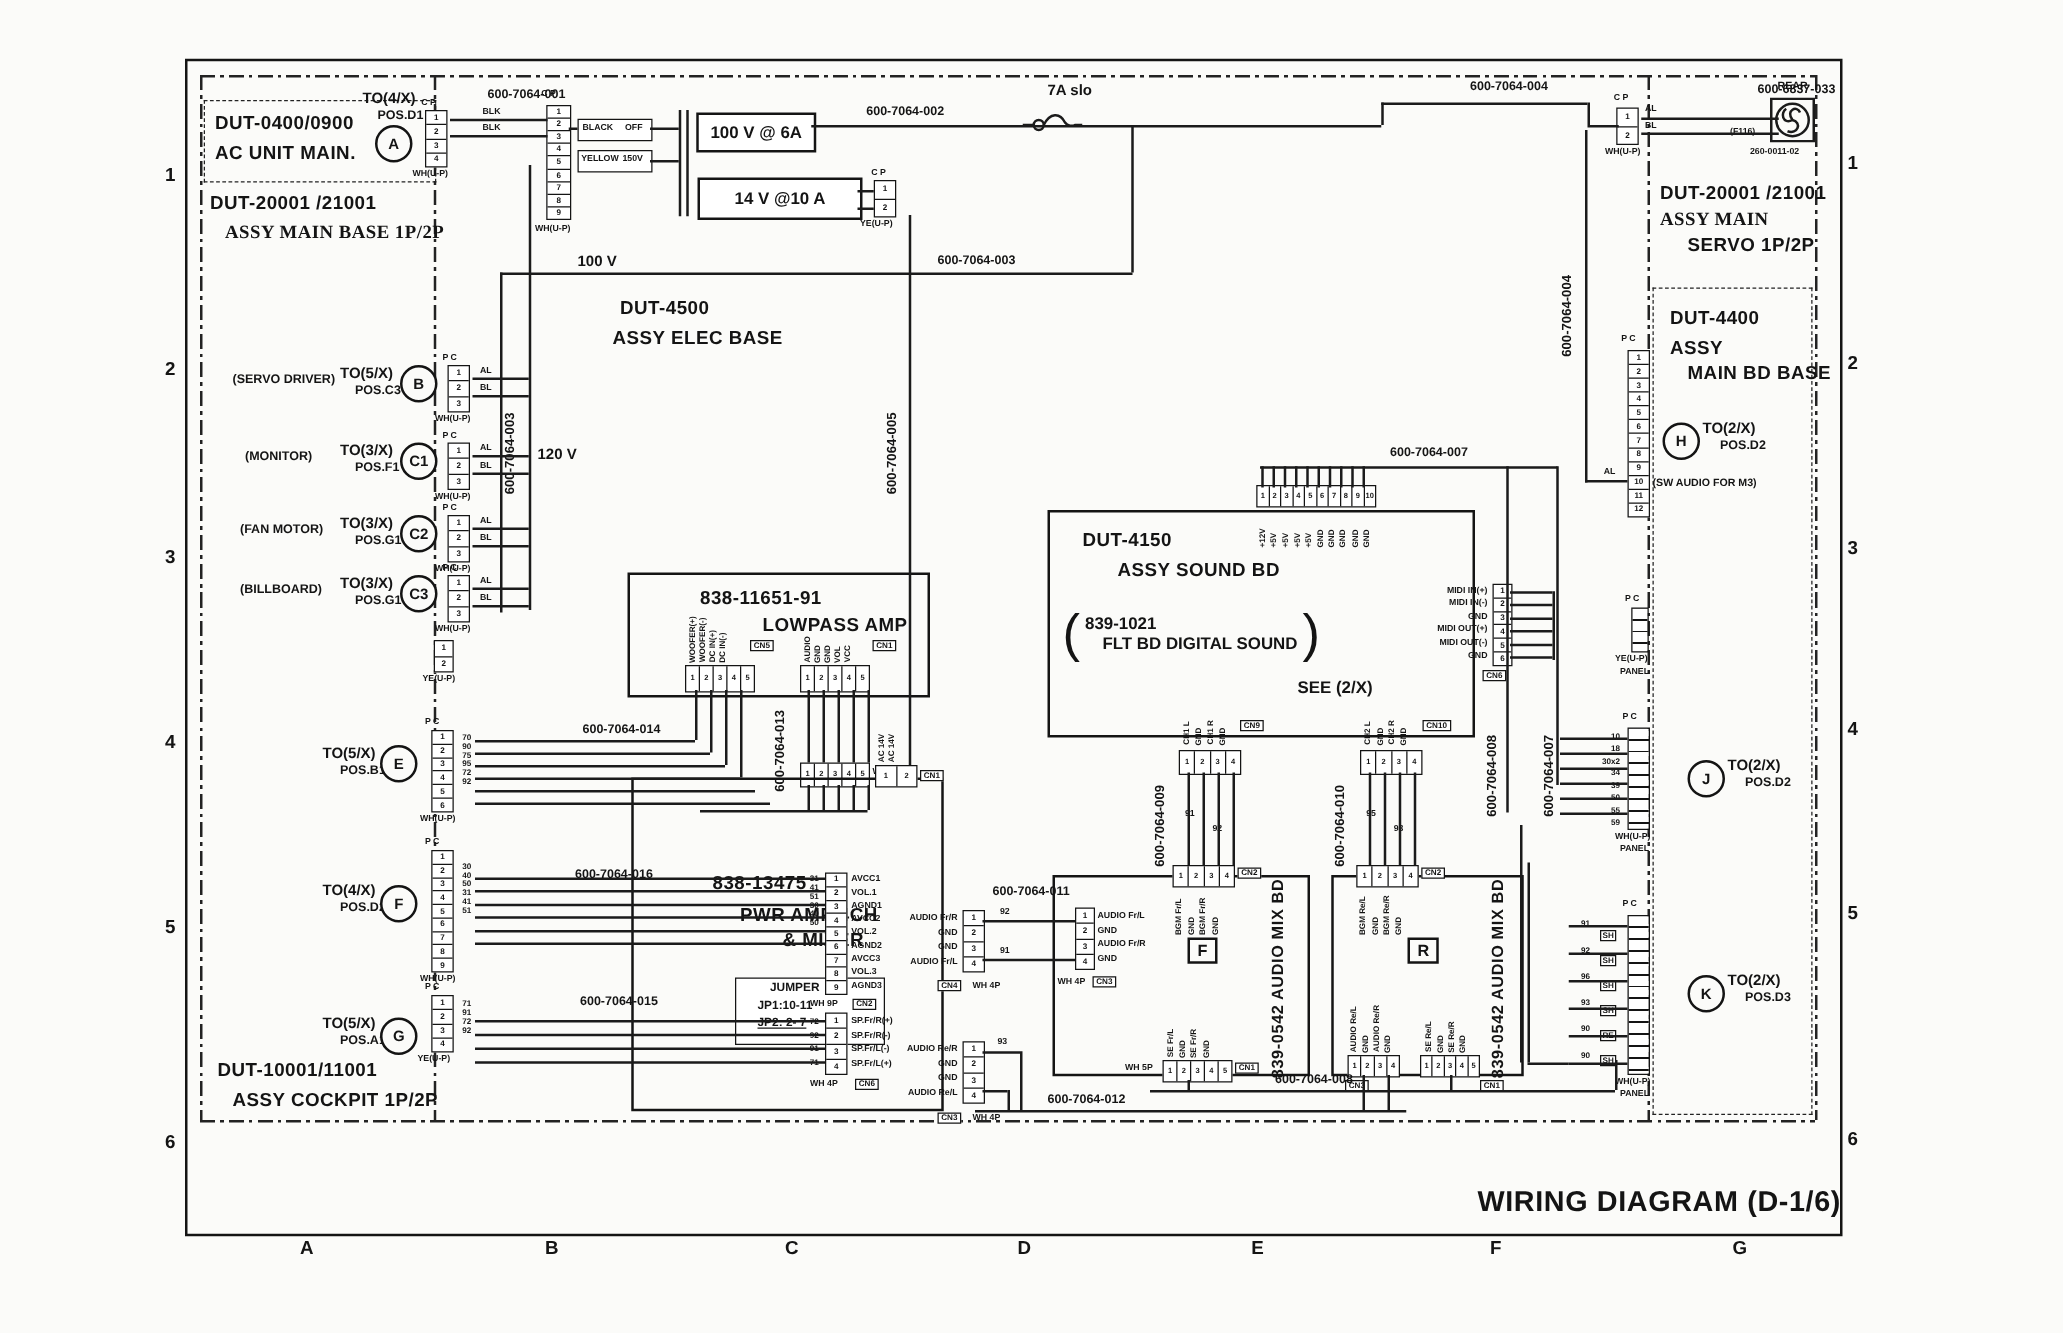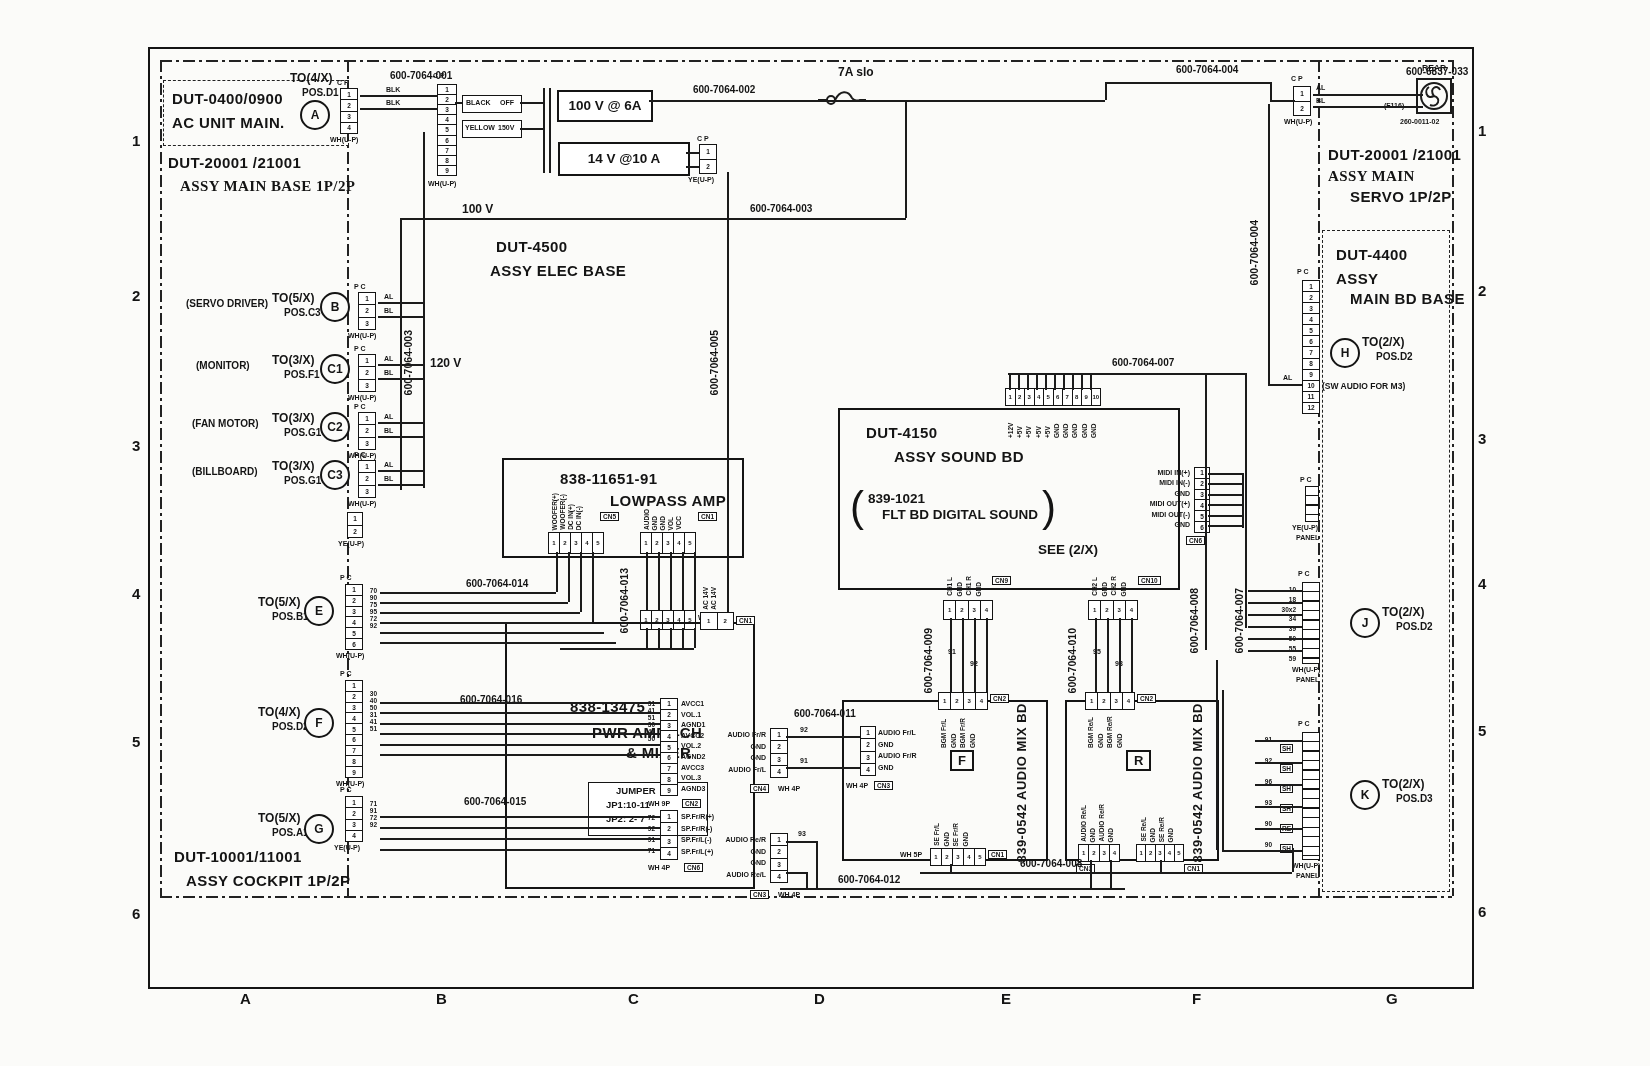--- a/index.html
+++ b/index.html
@@ -363,21 +363,21 @@
   <div class="lbl t7" style="left:698px;top:614px;">WH 5P</div>
   <div class="vlbl" style="left:618px;top:568px;">600-7064-013</div>
 
   <div class="box" style="left:505px;top:622px;width:246px;height:263px;"></div>
   <div class="lbl t15" style="left:570px;top:698px;">838-13475</div>
   <div class="lbl t15" style="left:592px;top:724px;">PWR AMP 4CH</div>
   <div class="lbl t15" style="left:626px;top:744px;">&amp; MIXER</div>
   <div class="fbox" style="left:588px;top:782px;width:118px;height:52px;border-width:1.6px;"></div>
   <div class="lbl t9" style="left:616px;top:786px;">JUMPER</div>
   <div class="lbl t9" style="left:606px;top:800px;">JP1:10-11</div>
-  <div class="lbl t9" style="left:606px;top:814px;">JP2: 2- 7</div>
+  <div class="lbl t9" style="left:606px;top:814px;text-decoration:underline;">JP2: 2- 7</div>
 
   <div class="vstack up" style="left:702px;top:572px;height:38px;">
       <span>AC 14V</span>
       <span>AC 14V</span>
     </div>
   <div class="pinsh" style="left:700px;top:612px;width:32px;height:16px;">
       <span>1</span>
       <span>2</span>
     </div>
   <div class="cntag" style="left:736px;top:616px;">CN1</div>
@@ -723,20 +723,21 @@
     </div>
   <div class="hatch" style="left:1302px;top:732px;width:16px;height:126px;"></div>
   <div class="refc" style="left:1350px;top:780px;">
       <span>K</span>
     </div>
   <div class="lbl t12" style="left:1382px;top:778px;">TO(2/X)</div>
   <div class="lbl t11" style="left:1396px;top:793px;">POS.D3</div>
   <div class="lbl t7" style="left:1292px;top:862px;">WH(U-P)</div>
   <div class="lbl t7" style="left:1296px;top:872px;">PANEL</div>
 
+  <div class="lbl t23" style="left:1182px;top:948px;">WIRING DIAGRAM (D-1/6)</div>
 
   <div>
     <div class="wh" style="left:360px;top:95px;width:78px;"></div>
     <div class="wh" style="left:360px;top:108px;width:78px;"></div>
     <div class="wh" style="left:455px;top:102px;width:7px;"></div>
     <div class="wh" style="left:520px;top:102px;width:23px;"></div>
     <div class="wh" style="left:520px;top:128px;width:23px;"></div>
     <div class="wh" style="left:649px;top:100px;width:456px;"></div>
     <div class="wv" style="left:1105px;top:82px;height:18px;"></div>
     <div class="wh" style="left:1105px;top:82px;width:165px;"></div>

